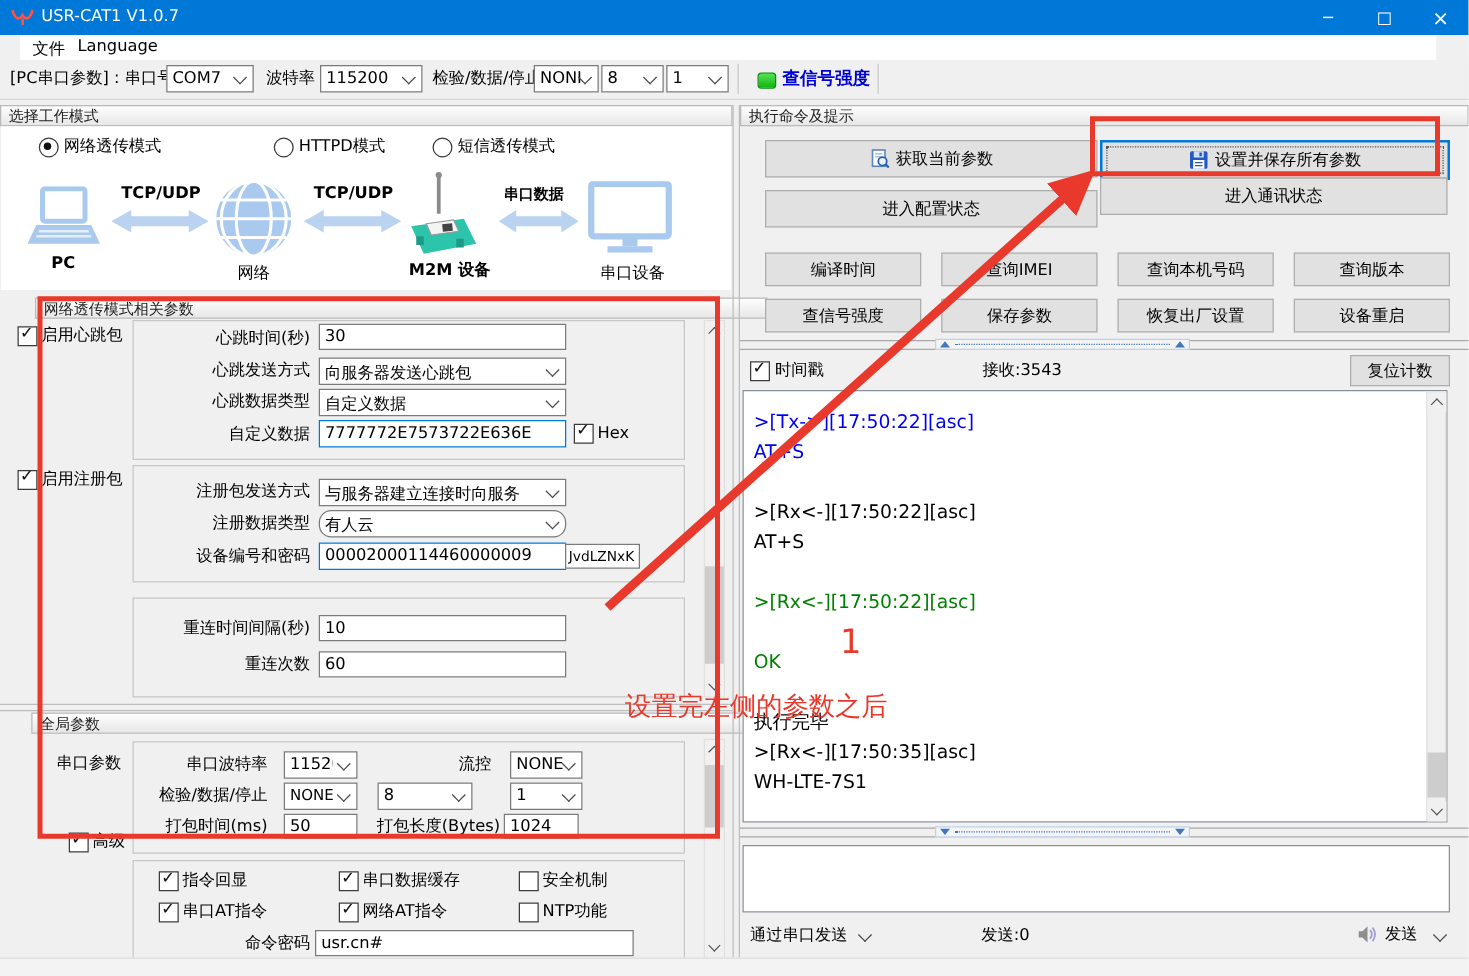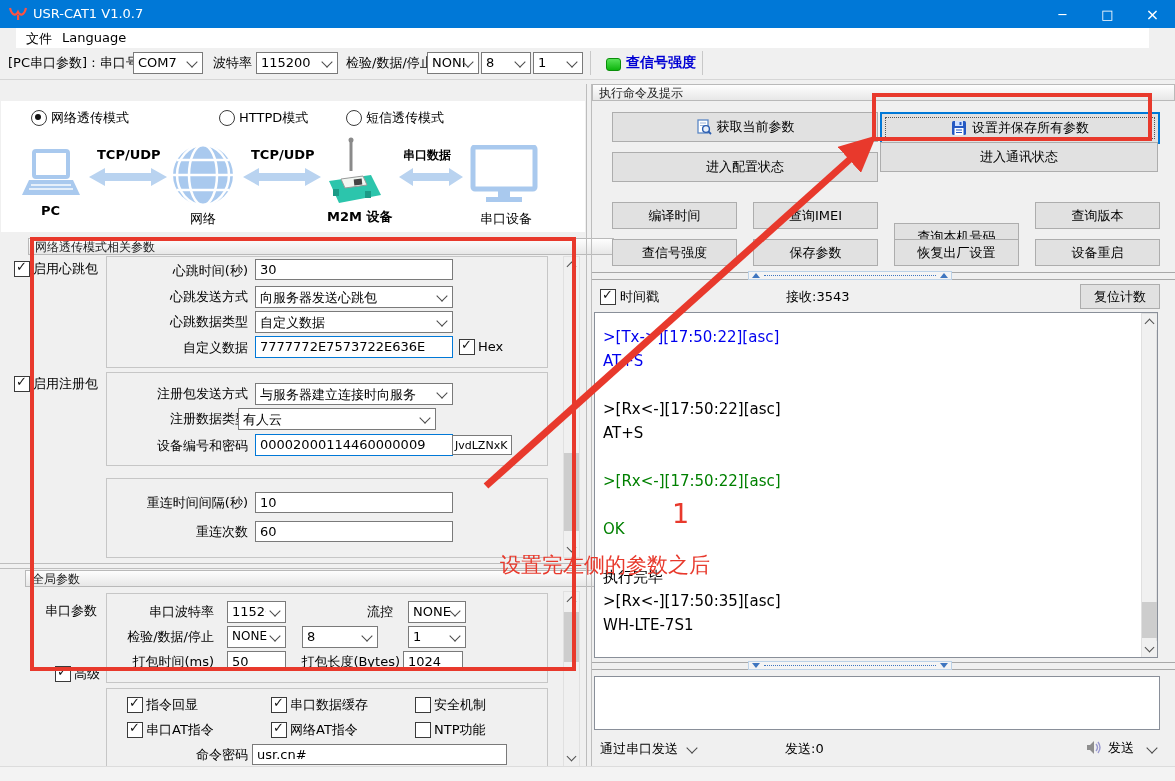--- a/index.html
+++ b/index.html
@@ -105,20 +105,21 @@
         <span class="chev"></span>
     </div>
     <div class="vline" style="left:590px;top:3px;height:24px;"></div>
     <div style="position:absolute;left:600px;top:3px;width:96px;height:24px;">
       <span class="led" style="left:6px;top:7px;"></span>
       <span class="abs" style="left:26px;top:3px;font-weight:bold;color:#0000D4;font-size:14px;white-space:nowrap;">查信号强度</span>
     </div>
     <div class="vline" style="left:702px;top:3px;height:24px;"></div>
   </div>
 
+  <div class="ghdr" style="left:0;top:84px;width:586px;">选择工作模式</div>
   <div class="abs" style="left:1px;top:101px;width:584px;height:131px;background:#fff;">
     <span class="rad on" style="left:30px;top:9px;"></span>
     <span class="lbl" style="left:50px;top:9px;">网络透传模式</span>
     <span class="rad" style="left:218px;top:9px;"></span>
     <span class="lbl" style="left:238px;top:9px;">HTTPD模式</span>
     <span class="rad" style="left:345px;top:9px;"></span>
     <span class="lbl" style="left:365px;top:9px;">短信透传模式</span>
 
     <svg class="abs" style="left:18px;top:48px;" width="64" height="52" viewBox="0 0 64 52">
       <rect x="15" y="2" width="34" height="26" rx="2" fill="#fff" stroke="#a9c9ee" stroke-width="4"></rect>
@@ -192,21 +193,21 @@
   <span class="cbx on" style="left:14px;top:376px;"></span>
   <span class="lbl" style="left:33px;top:376px;">启用注册包</span>
 
   <div class="fbox" style="left:106px;top:372px;width:440px;height:92px;"></div>
   <span class="lblr" style="left:96px;top:386px;width:152px;">注册包发送方式</span>
   <div class="combo" style="left:255px;top:383px;width:196px;height:20px;">
     <span class="combo-v" style="max-width:170px;overflow:hidden;display:inline-block;">与服务器建立连接时向服务</span>
       <span class="chev"></span>
   </div>
   <span class="lblr" style="left:96px;top:411px;width:152px;">注册数据类型</span>
-  <div class="combo" style="left:238px;top:408px;width:196px;height:20px;">
+  <div class="combo" style="left:255px;top:408px;width:196px;height:20px;border-radius:10px;">
     <span class="combo-v">有人云</span>
       <span class="chev"></span>
   </div>
   <span class="lblr" style="left:96px;top:438px;width:152px;">设备编号和密码</span>
   <div class="tinput focus-blue" style="left:255px;top:434px;width:188px;height:20px;">00002000114460000009</div>
   <div class="tinput" style="left:452px;top:435px;width:54px;height:18px;font-size:11px;padding:0 2px;">JvdLZNxK</div>
 
   <div class="fbox" style="left:106px;top:478px;width:440px;height:78px;"></div>
   <span class="lblr" style="left:76px;top:495px;width:172px;">重连时间间隔(秒)</span>
   <div class="tinput" style="left:255px;top:492px;width:188px;height:19px;">10</div>
@@ -316,21 +317,21 @@
   <div class="btn" style="left:880px;top:142px;width:276px;height:28px;text-align:right;">
     <span>进入通讯状态</span>
   </div>
 
   <div class="btn" style="left:612px;top:202px;width:123px;height:25px;">
       <span>编译时间</span>
     </div>
   <div class="btn" style="left:753px;top:202px;width:123px;height:25px;">
       <span>查询IMEI</span>
     </div>
-  <div class="btn" style="left:894px;top:202px;width:123px;height:25px;margin-top:21px;">
+  <div class="btn" style="left:894px;top:202px;width:123px;height:25px;">
       <span>查询本机号码</span>
     </div>
   <div class="btn" style="left:1035px;top:202px;width:123px;height:25px;">
       <span>查询版本</span>
     </div>
   <div class="btn" style="left:612px;top:239px;width:123px;height:25px;">
       <span>查信号强度</span>
     </div>
   <div class="btn" style="left:753px;top:239px;width:123px;height:25px;">
       <span>保存参数</span>

